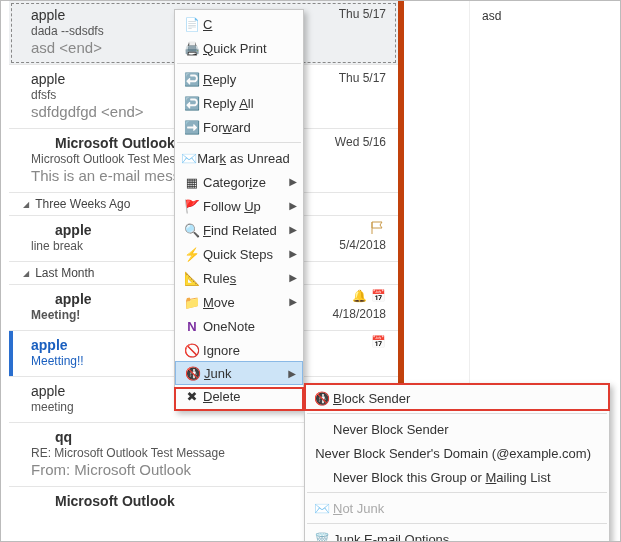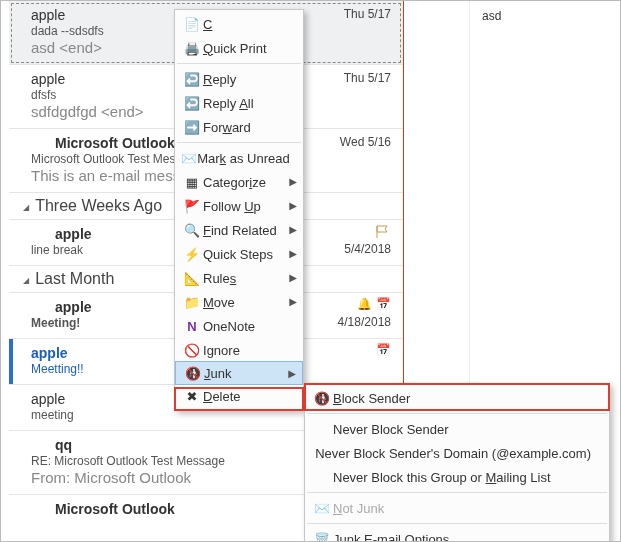--- a/index.html
+++ b/index.html
@@ -13,21 +13,21 @@
     height: 542px;
     overflow: hidden;
     position: relative;
     border: 1px solid #bbb;
   }
   .left-pane {
     position: absolute;
     left: 8px; top: 0;
     width: 395px;
     height: 408px;
-    border-right: 1px solid #c2410c;
+    border-right: 6px solid #c2410c;
     background: #fff;
   }
   .right-pane {
     position: absolute;
     left: 420px; top: 0;
     width: 190px; height: 540px;
     padding: 8px 12px;
     border-left: 1px solid #eee;
     margin-left: 48px;
   }
@@ -47,21 +47,21 @@
   }
   .msg.unread .sender { font-weight: bold; margin-left: 24px; }
   .msg.blue .sender { color: #1a5fbf; font-weight: bold; }
   .msg.blue .subject { color: #1a5fbf; font-weight: normal; }
   .msg.blue::before {
     content:"";
     position:absolute; left:0; top:0; bottom:0; width:4px;
     background:#2a6fcf;
   }
   .group-header {
-    font-size: 16px;
+    font-size: 12px;
     padding: 4px 12px 4px 14px;
     color: #444;
     border-bottom: 1px solid #e5e5e5;
     background: #fff;
   }
   .group-header::before {
     content: "◢";
     display: inline-block;
     font-size: 8px;
     color: #666;

